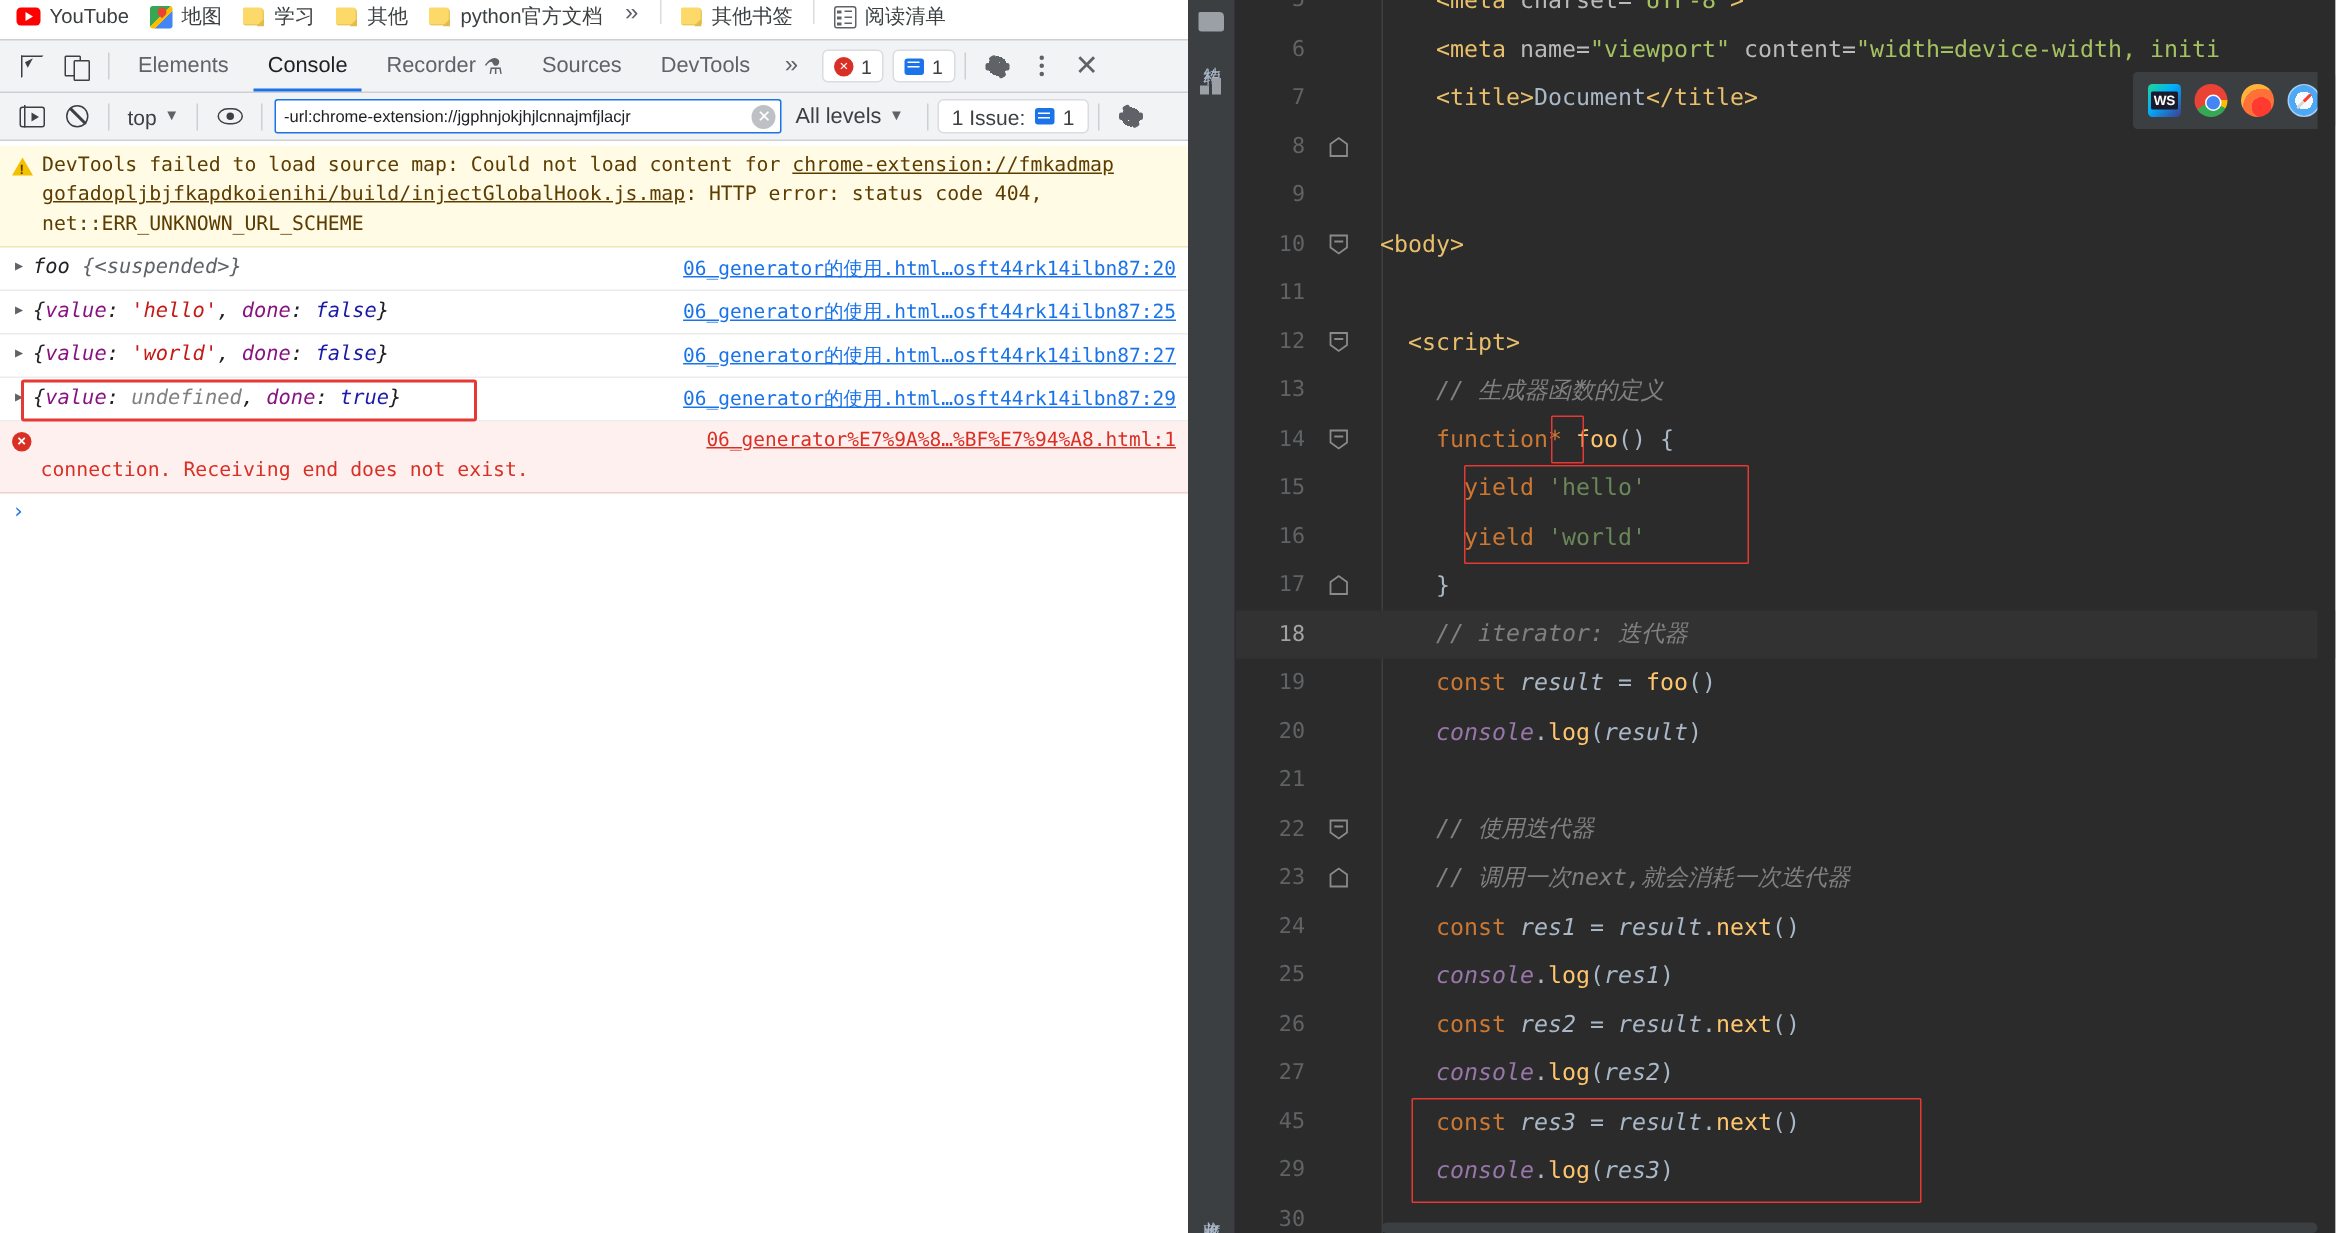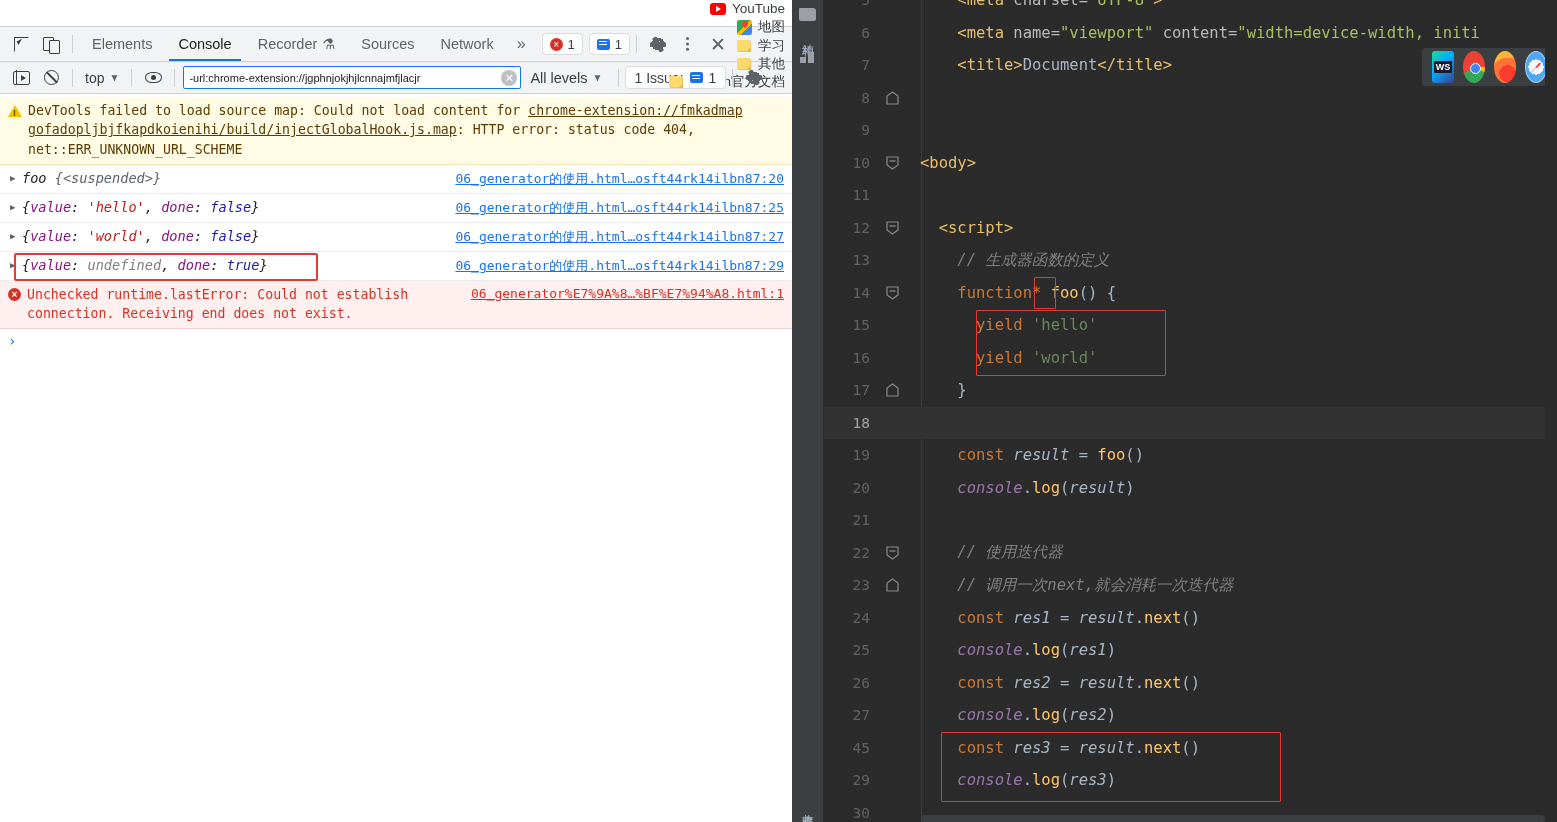--- a/index.html
+++ b/index.html
@@ -15,27 +15,26 @@
   #left-pane {
     position: absolute; left: 0; top: 0;
     width: 792px; height: 822px;
     background: #ffffff;
     overflow: hidden;
   }
 
   
   #bookmarks-bar {
     height: 26px; width: 100%;
-    display: flex; align-items: flex-end;
+    display: flex; align-items: flex-start;
     background: #ffffff;
     padding-left: 4px;
     font-size: 13.5px; color: #3c4043;
     white-space: nowrap;
     border-bottom: 1px solid transparent;
-    flex-direction: column;
   }
   .bm {
     display: flex; align-items: center; gap: 6px;
     padding: 2px 7px; height: 22px;
     border-radius: 4px; cursor: default;
   }
   .bm-label { font-size: 13.5px; color: #3c4043; line-height: 1; }
   .ico { display: inline-block; flex: 0 0 auto; position: relative; }
 
   
@@ -402,21 +401,21 @@
     position: absolute; border: 1.8px solid #e53935;
     pointer-events: none; border-radius: 1px;
   }
 
   
   #browser-launchers {
     position: absolute; right: 0; top: 48px;
     height: 38px; display: flex; align-items: center; gap: 9px;
     padding: 0 10px; background: #3c3f41; border-radius: 3px;
   }
-  .launcher { width: 22px; height: 32px; border-radius: 50%; position: relative; }
+  .launcher { width: 22px; height: 22px; border-radius: 50%; position: relative; }
   .launcher-ws {
     border-radius: 3px; overflow: hidden;
     background: linear-gradient(135deg, #22d88f 0%, #00b0ff 42%, #3d3d8f 100%);
     display: flex; align-items: center; justify-content: center;
   }
   .launcher-ws span {
     font-family: "Liberation Sans", sans-serif;
     font-size: 9px; font-weight: bold; color: #fff;
     background: #1a1a2e; padding: 1px 2px; border-radius: 1px;
   }
@@ -510,21 +509,21 @@
         <span>Console</span>
       </div>
       <div class="dt-tab">
         <span>Recorder</span>
         <span>⚗</span>
       </div>
       <div class="dt-tab">
         <span>Sources</span>
       </div>
       <div class="dt-tab">
-        <span>Network</span>
+        <span>DevTools</span>
       </div>
       <div class="dt-more">»</div>
       <div class="badge" style="margin-left:6px;">
         <span class="dot-err">×</span>
         <span>1</span>
       </div>
       <div class="badge" style="margin-left:6px;">
         <span class="icon-msg"></span>
         <span>1</span>
       </div>
@@ -604,21 +603,21 @@
 
       <div class="msg-log">
         <span class="disclosure">▶</span>
         <span class="log-content"><span class="tok-plain">{</span><span class="tok-key">value</span><span class="tok-plain">: </span><span class="tok-undef">undefined</span><span class="tok-plain">, </span><span class="tok-key">done</span><span class="tok-plain">: </span><span class="tok-bool">true</span><span class="tok-plain">}</span></span>
         <a class="log-src" href="#">06_generator的使用.html…osft44rk14ilbn87:29</a>
         <span class="highlight-box" style="left:14px; top:1px; width:304px; height:28px;"></span>
       </div>
 
       <div class="msg-error">
         <span class="err-circle">×</span>
-        <span class="err-text"><span>Unchecked runtime.lastError: Could not establish</span><br><span>connection. Receiving end does not exist.</span></span>
+        <span class="err-text"><br><span>connection. Receiving end does not exist.</span></span>
         <a class="err-src" href="#">06_generator%E7%9A%8…%BF%E7%94%A8.html:1</a>
       </div>
 
       <div id="console-prompt">
         <span>›</span>
       </div>
     </div>
   </div>
 
   <div id="tool-strip">
@@ -650,21 +649,21 @@
         <div class="code-line"><span class="ln">13</span><span class="gutter-fold"></span><span class="code-text"><span class="t-comment">    // 生成器函数的定义</span></span></div>
         <div class="code-line"><span class="ln">14</span><span class="gutter-fold"><span class="fold-mark"><svg width="13" height="14" viewBox="0 0 13 14">
                 <path d="M1 1h11v8l-5.5 4L1 9z" fill="none" stroke="#8a8a8a" stroke-width="1.2"></path>
                 <path d="M3.5 5h6" stroke="#8a8a8a" stroke-width="1.3"></path>
               </svg></span></span><span class="code-text"><span class="t-kw">    function* </span><span class="t-fn">foo</span><span class="t-punct">() {</span></span></div>
         <div class="code-line"><span class="ln">15</span><span class="gutter-fold"></span><span class="code-text"><span class="t-kw">      yield </span><span class="t-str">'hello'</span></span></div>
         <div class="code-line"><span class="ln">16</span><span class="gutter-fold"></span><span class="code-text"><span class="t-kw">      yield </span><span class="t-str">'world'</span></span></div>
         <div class="code-line"><span class="ln">17</span><span class="gutter-fold"><span class="fold-mark"><svg width="13" height="14" viewBox="0 0 13 14">
                 <path d="M1 13h11V5L6.5 1 1 5z" fill="none" stroke="#8a8a8a" stroke-width="1.2"></path>
               </svg></span></span><span class="code-text"><span class="t-punct">    }</span></span></div>
-        <div class="code-line current"><span class="ln">18</span><span class="gutter-fold"></span></div>
+        <div class="code-line current"><span class="ln">18</span><span class="gutter-fold"></span><span class="code-text"><span class="t-comment">    // iterator: 迭代器</span></span></div>
         <div class="code-line"><span class="ln">19</span><span class="gutter-fold"></span><span class="code-text"><span class="t-kw">    const </span><span class="t-local">result</span><span class="t-punct"> = </span><span class="t-fn">foo</span><span class="t-punct">()</span></span></div>
         <div class="code-line"><span class="ln">20</span><span class="gutter-fold"></span><span class="code-text"><span class="t-field">    console</span><span class="t-punct">.</span><span class="t-fn">log</span><span class="t-punct">(</span><span class="t-local">result</span><span class="t-punct">)</span></span></div>
         <div class="code-line"><span class="ln">21</span><span class="gutter-fold"></span><span class="code-text"></span></div>
         <div class="code-line"><span class="ln">22</span><span class="gutter-fold"><span class="fold-mark"><svg width="13" height="14" viewBox="0 0 13 14">
                 <path d="M1 1h11v8l-5.5 4L1 9z" fill="none" stroke="#8a8a8a" stroke-width="1.2"></path>
                 <path d="M3.5 5h6" stroke="#8a8a8a" stroke-width="1.3"></path>
               </svg></span></span><span class="code-text"><span class="t-comment">    // 使用迭代器</span></span></div>
         <div class="code-line"><span class="ln">23</span><span class="gutter-fold"><span class="fold-mark"><svg width="13" height="14" viewBox="0 0 13 14">
                 <path d="M1 13h11V5L6.5 1 1 5z" fill="none" stroke="#8a8a8a" stroke-width="1.2"></path>
               </svg></span></span><span class="code-text"><span class="t-comment">    // 调用一次next,就会消耗一次迭代器</span></span></div>

